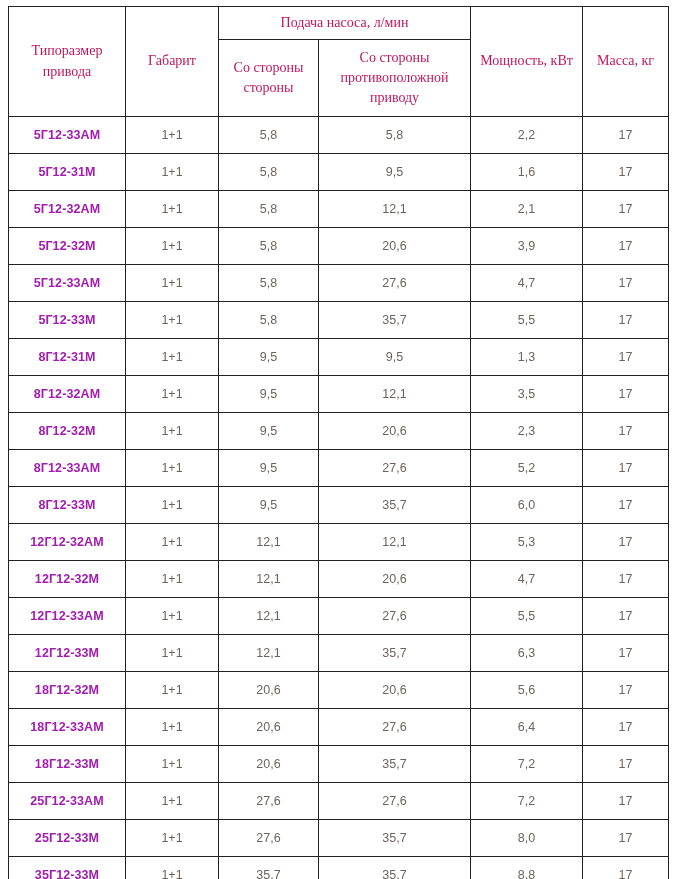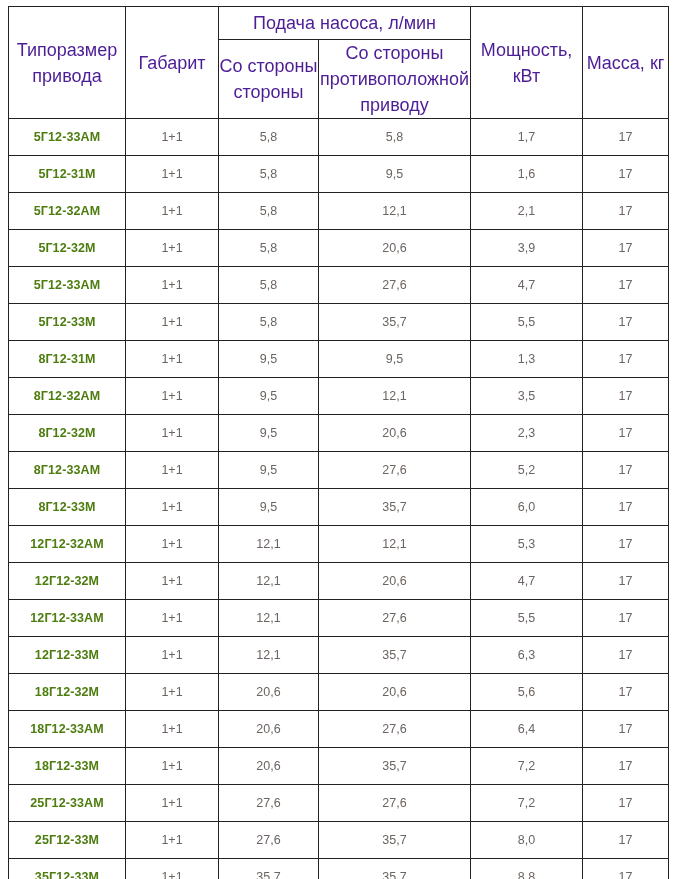--- a/index.html
+++ b/index.html
@@ -39,24 +39,25 @@
     padding: 0;
     margin: 0;
     vertical-align: middle;
     text-align: center;
     background: #ffffff;
   }
 
   
   thead th {
     font-weight: 400;
-    font-size: 18px;
-    color: #4c1d95;
+    font-size: 14px;
+    color: #be185d;
     line-height: 1.45;
     padding: 6px 4px;
+    font-family: Liberation Serif, serif;
   }
   th.th-tall {
     height: 108px;
   }
   th.th-group {
     height: 32px;
   }
   th.th-sub {
     height: 76px;
   }
@@ -67,21 +68,21 @@
   }
   tbody td {
     height: 36px;
     font-size: 12.5px;
     font-weight: 400;
     color: #6b6460;
     line-height: 1.3;
   }
   tbody td.model {
     font-weight: 700;
-    color: #4d7c0f;
+    color: #a21caf;
     font-size: 12.5px;
     letter-spacing: 0.1px;
   }
 
   
   col.c-model   { width: 117px; }
   col.c-gabarit { width: 93px;  }
   col.c-drive   { width: 100px; }
   col.c-opp     { width: 152px; }
   col.c-power   { width: 112px; }
@@ -125,21 +126,21 @@
         </th>
       </tr>
     </thead>
 
     <tbody id="table-body">
         <tr>
           <td class="model">5Г12-33АМ</td>
           <td>1+1</td>
           <td>5,8</td>
           <td>5,8</td>
-          <td>1,7</td>
+          <td>2,2</td>
           <td>17</td>
         </tr>
         <tr>
           <td class="model">5Г12-31М</td>
           <td>1+1</td>
           <td>5,8</td>
           <td>9,5</td>
           <td>1,6</td>
           <td>17</td>
         </tr>

